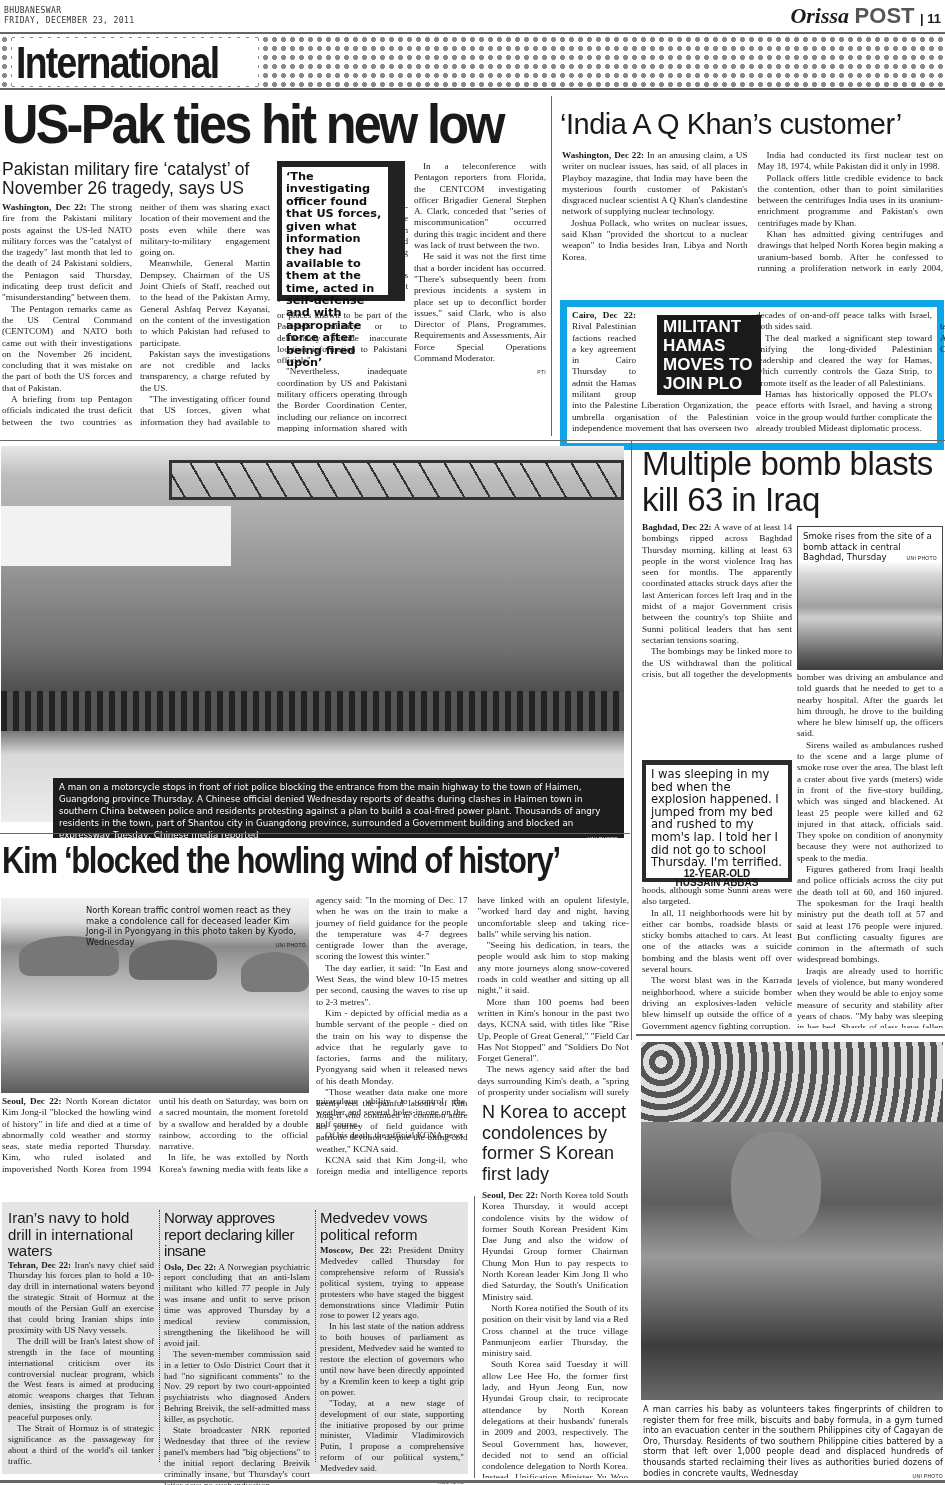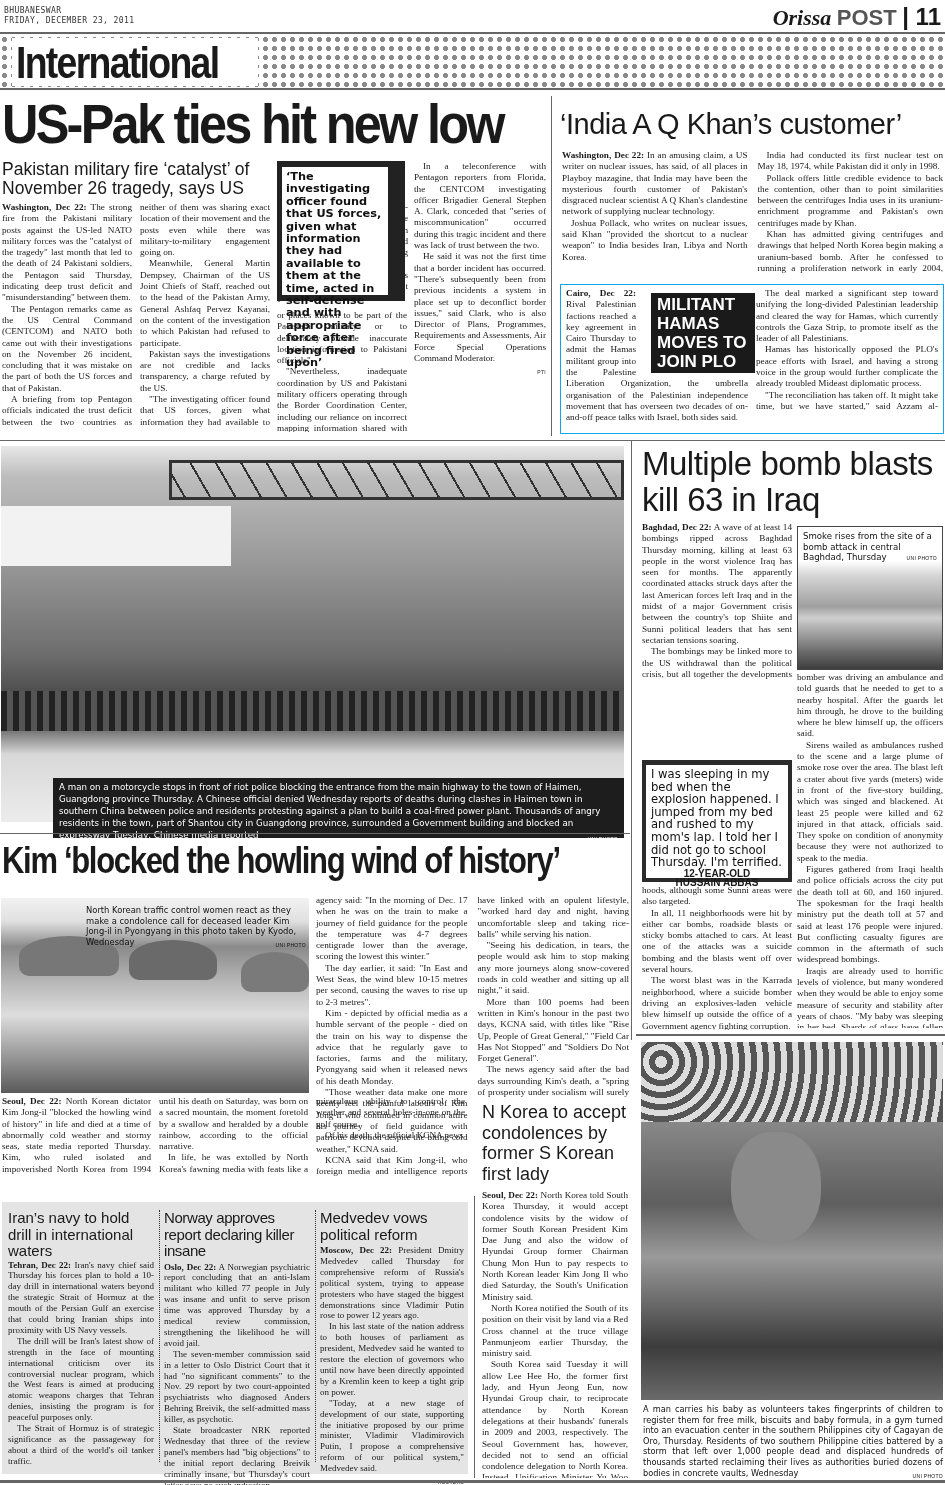--- a/index.html
+++ b/index.html
@@ -32,21 +32,21 @@
 </head>
 <body>
 
 <div class="abs masthead-left" style="left:4px;top:6px">
   <div>BHUBANESWAR</div>
   <div>FRIDAY, DECEMBER 23, 2011</div>
 </div>
 <div class="abs brand" style="right:4px;top:3px">
   <span>Orissa</span>
   <span class="post">POST</span>
-  <span class="sans" style="font-style:normal;font-size:24px">| 11</span>
+  <span class="sans" style="font-style:normal;font-size:13px">| 11</span>
 </div>
 <div class="rule" style="left:0;top:32px;width:945px;height:2px"></div>
 <div class="abs dots" style="left:0;top:35px;width:945px;height:52px;opacity:.85"></div>
 <div class="abs" style="left:12px;top:38px;background:#fff;padding:0 4px;height:48px">
   <div class="section">International</div>
 </div>
 <div class="rule" style="left:0;top:88px;width:945px;height:2px"></div>
 
 <article>
   <h1 class="abs h-big" style="left:2px;top:96px;font-size:56px;letter-spacing:-3px;transform:scaleX(.9);transform-origin:left">US-Pak ties hit new low</h1>
@@ -83,21 +83,21 @@
   <div class="abs body-text cols2" style="left:562px;top:150px;width:381px;height:128px;column-gap:10px">
     <p class="lead"><span class="dl">Washington, Dec 22:</span> <span>In an amusing claim, a US writer on nuclear issues, has said, of all places in Playboy mazagine, that India may have been the mysterious fourth customer of Pakistan's disgraced nuclear scientist A Q Khan's clandestine network of supplying nuclear technology.</span></p>
     <p>Joshua Pollack, who writes on nuclear issues, said Khan "provided the shortcut to a nuclear weapon" to India besides Iran, Libya and North Korea.</p>
     <p>India had conducted its first nuclear test on May 18, 1974, while Pakistan did it only in 1998.</p>
     <p>Pollack offers little credible evidence to back the contention, other than to point similarities between the centrifuges India uses in its uranium-enrichment programme and Pakistan's own centrifuges made by Khan.</p>
     <p>Khan has admitted giving centrifuges and drawings that helped North Korea begin making a uranium-based bomb. After he confessed to running a proliferation network in early 2004, Khan was placed under house arrest by former Pakistan ruler Pervez Musharaff.</p>
 
   </div>
 </article>
 
-<article class="abs" style="left:560px;top:284px;width:384px;height:150px;border:1px solid #0ea5e9;padding:3px 5px">
+<article class="abs" style="left:560px;top:300px;width:384px;height:150px;border:7px solid #0ea5e9;padding:3px 5px">
   <div class="abs sans" style="left:90px;top:8px;width:104px;height:80px;background:#1a1a1a;color:#fff;font-weight:bold;font-size:17px;line-height:19px;padding:2px 6px">MILITANT HAMAS MOVES TO JOIN PLO</div>
   <div class="body-text cols2" style="height:142px;column-gap:8px">
     <div style="float:right;width:112px;height:84px"></div>
     <p class="lead"><span class="dl">Cairo, Dec 22:</span> <span>Rival Palestinian factions reached a key agreement in Cairo Thursday to admit the Hamas militant group into the Palestine Liberation Organization, the umbrella organisation of the Palestinian independence movement that has overseen two decades of on-and-off peace talks with Israel, both sides said.</span></p>
     <p>The deal marked a significant step toward unifying the long-divided Palestinian leadership and cleared the way for Hamas, which currently controls the Gaza Strip, to promote itself as the leader of all Palestinians.</p>
     <p>Hamas has historically opposed the PLO's peace efforts with Israel, and having a strong voice in the group would further complicate the already troubled Mideast diplomatic process.</p>
     <p>"The reconciliation has taken off. It might take time, but we have started," said Azzam al-Ahmed, a top Fatah negotiator, after the talks in Cairo.</p>
 
   </div>
 </article>

